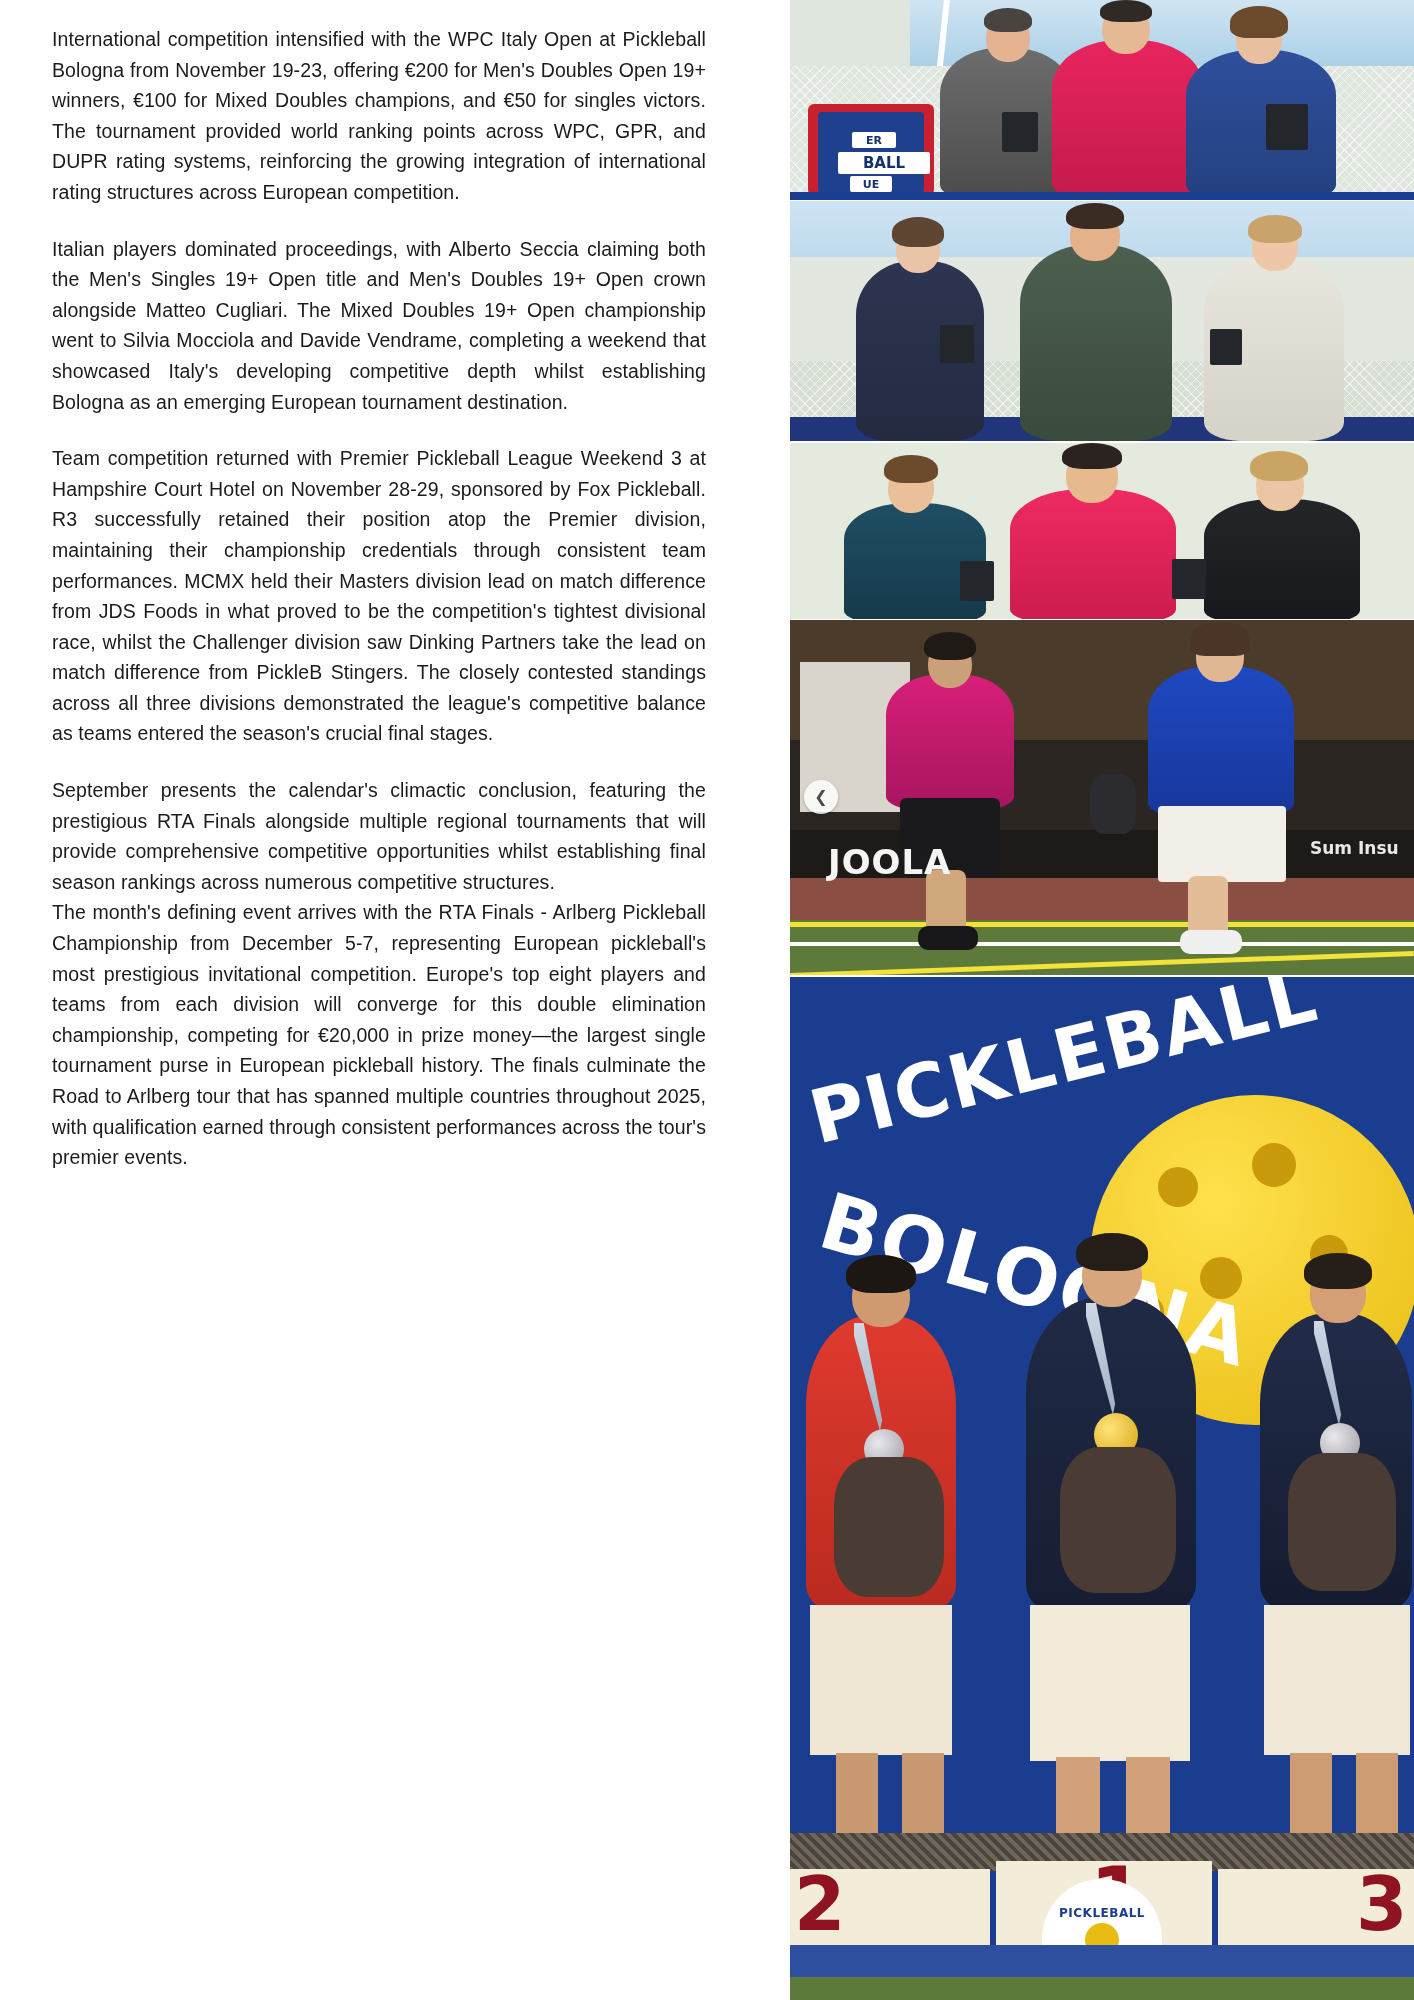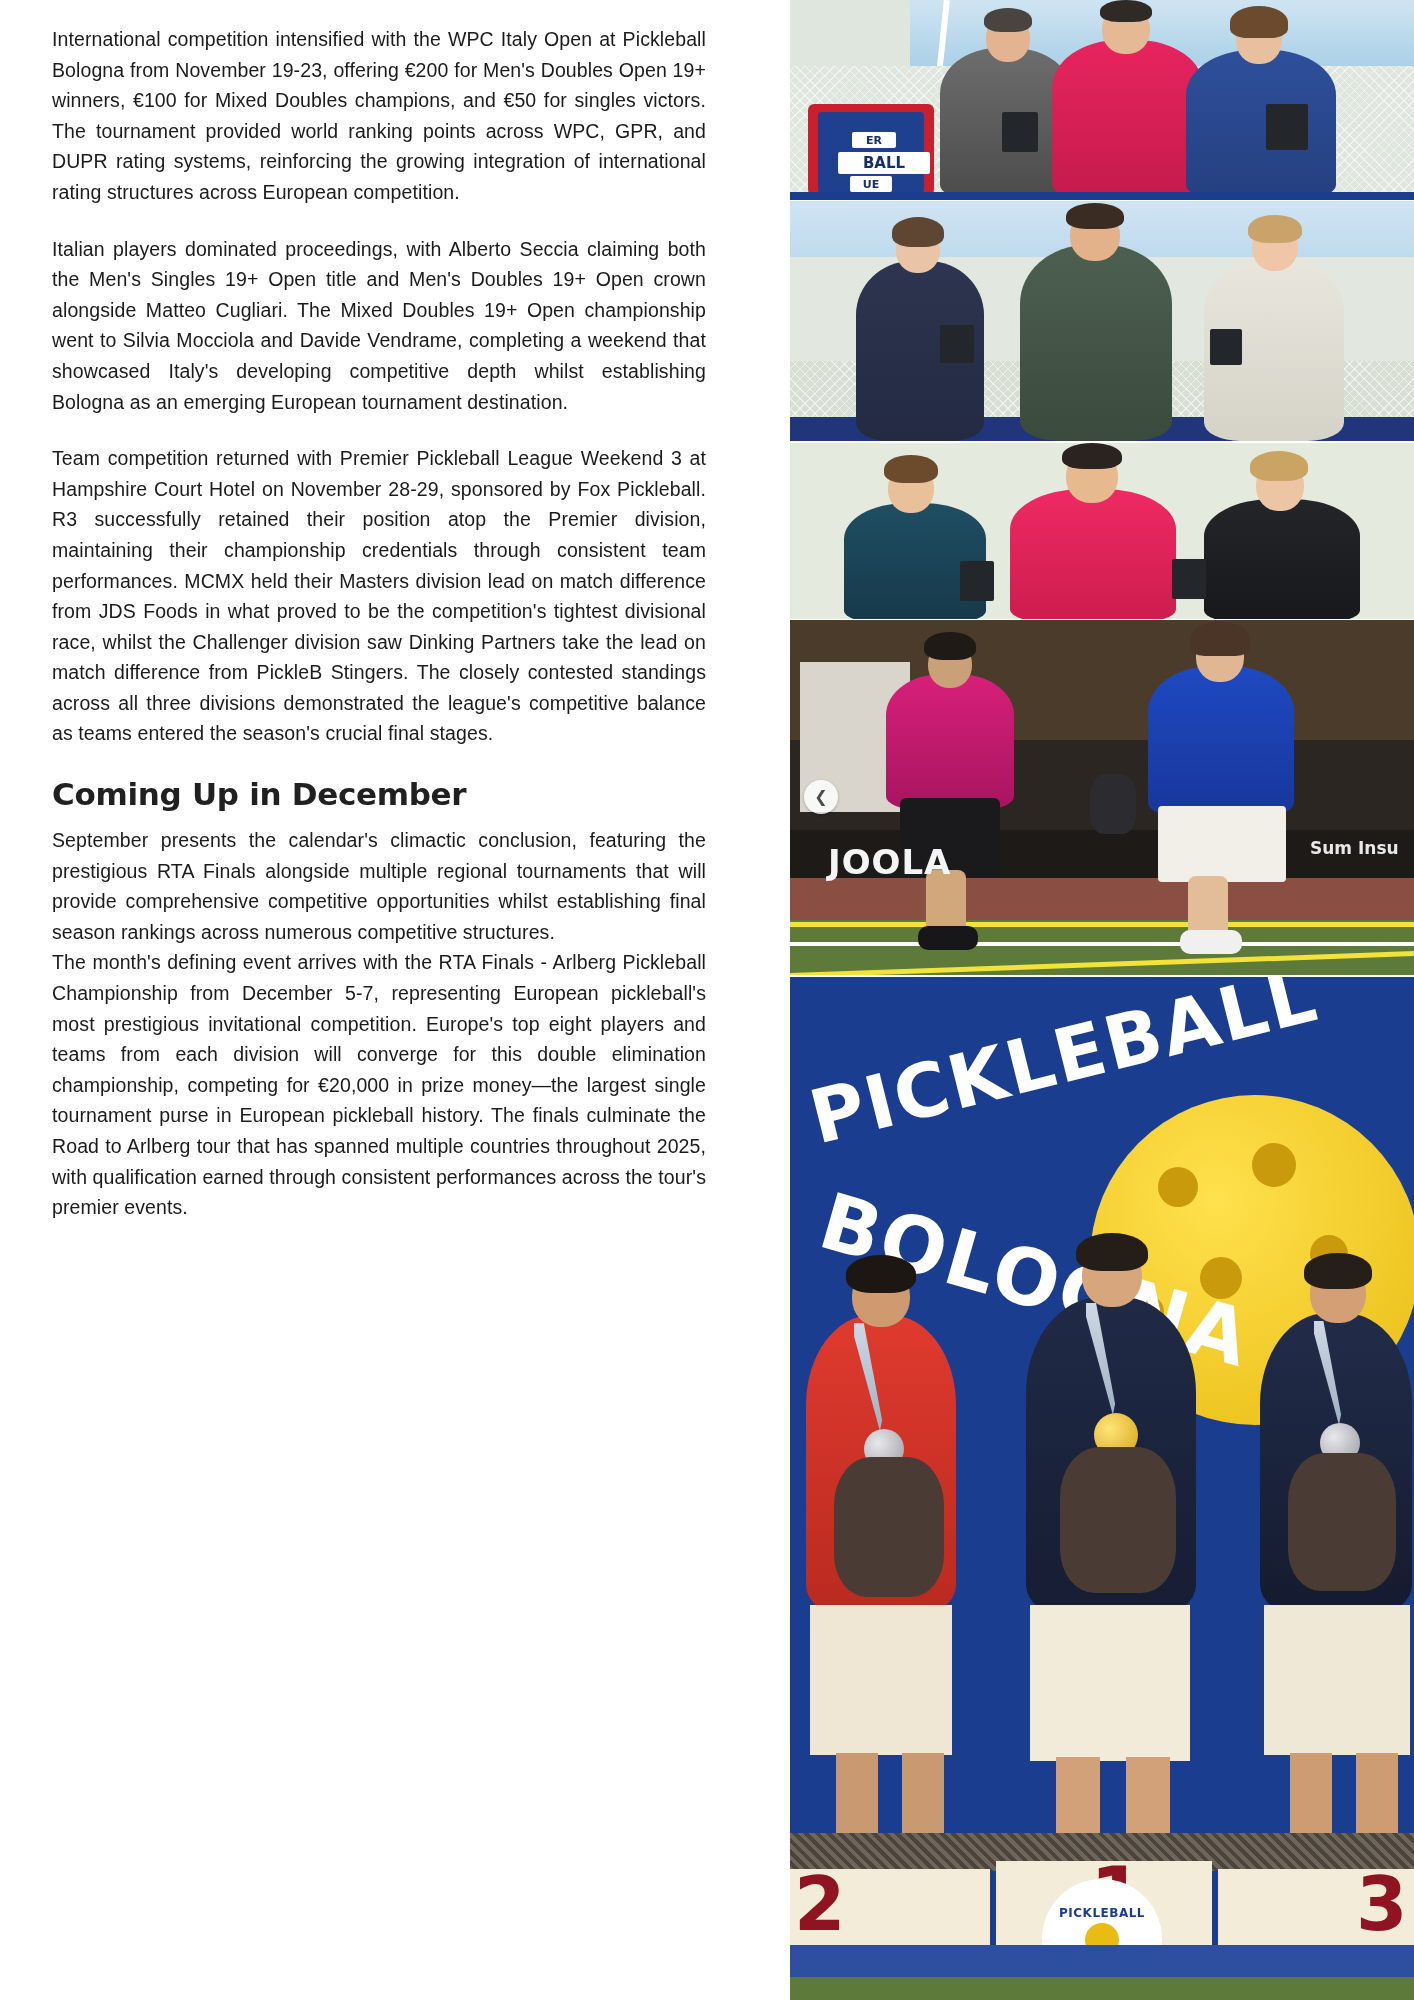--- a/index.html
+++ b/index.html
@@ -147,21 +147,20 @@
 <div class="page">
 
   <div class="text-col">
 
     <p class="para">International competition intensified with the WPC Italy Open at Pickleball Bologna from November 19-23, offering €200 for Men's Doubles Open 19+ winners, €100 for Mixed Doubles champions, and €50 for singles victors. The tournament provided world ranking points across WPC, GPR, and DUPR rating systems, reinforcing the growing integration of international rating structures across European competition.</p>
 
     <p class="para">Italian players dominated proceedings, with Alberto Seccia claiming both the Men's Singles 19+ Open title and Men's Doubles 19+ Open crown alongside Matteo Cugliari. The Mixed Doubles 19+ Open championship went to Silvia Mocciola and Davide Vendrame, completing a weekend that showcased Italy's developing competitive depth whilst establishing Bologna as an emerging European tournament destination.</p>
 
     <p class="para">Team competition returned with Premier Pickleball League Weekend 3 at Hampshire Court Hotel on November 28-29, sponsored by Fox Pickleball. R3 successfully retained their position atop the Premier division, maintaining their championship credentials through consistent team performances. MCMX held their Masters division lead on match difference from JDS Foods in what proved to be the competition's tightest divisional race, whilst the Challenger division saw Dinking Partners take the lead on match difference from PickleB Stingers. The closely contested standings across all three divisions demonstrated the league's competitive balance as teams entered the season's crucial final stages.</p>
 
-    <h2 class="section-heading">Coming Up in December</h2>
 
     <p class="para tight">September presents the calendar's climactic conclusion, featuring the prestigious RTA Finals alongside multiple regional tournaments that will provide comprehensive competitive opportunities whilst establishing final season rankings across numerous competitive structures.</p>
 
     <p class="para">The month's defining event arrives with the RTA Finals - Arlberg Pickleball Championship from December 5-7, representing European pickleball's most prestigious invitational competition. Europe's top eight players and teams from each division will converge for this double elimination championship, competing for €20,000 in prize money—the largest single tournament purse in European pickleball history. The finals culminate the Road to Arlberg tour that has spanned multiple countries throughout 2025, with qualification earned through consistent performances across the tour's premier events.</p>
   </div>
 
   <div class="photo-strip">
 
     <div class="photo ph1">
       <div class="scene">

